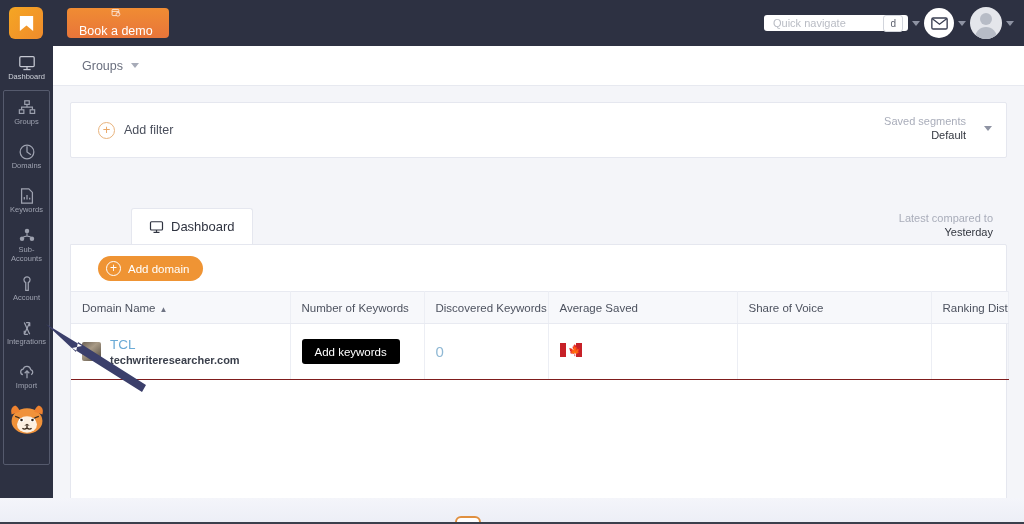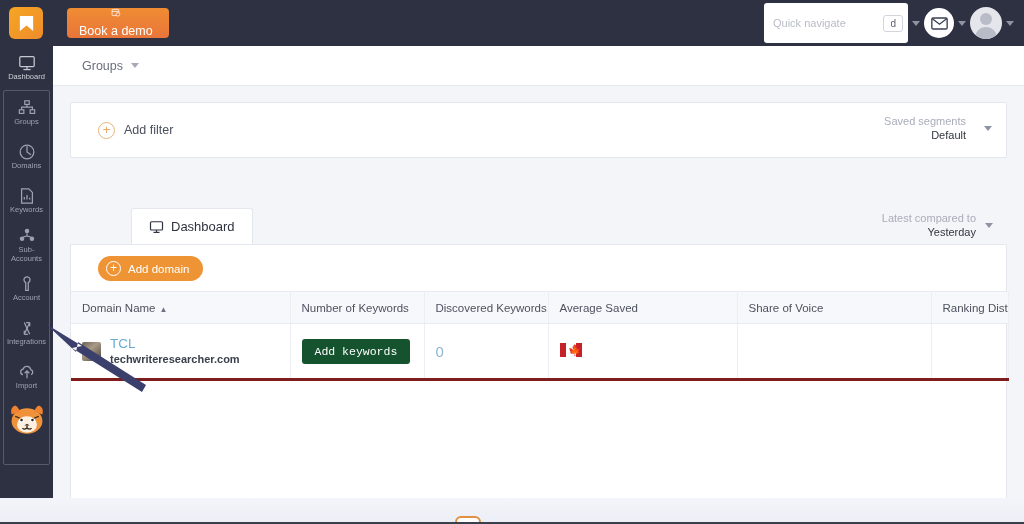--- a/index.html
+++ b/index.html
@@ -28,21 +28,21 @@
     background: linear-gradient(180deg,#f08c33,#e8753a);
     color: #fff; font-size: 12.5px; display: flex; align-items: center; gap: 7px;
     font-family: "Liberation Sans", sans-serif;
     flex-direction: column;
   }
   .topbar-right {
     position: absolute; right: 10px; top: 0; height: 46px;
     display: flex; align-items: center; gap: 4px;
   }
   .quick-nav {
-    width: 144px; height: 40px; background: #fff; border-radius: 3px;
+    width: 144px; height: 16px; background: #fff; border-radius: 3px;
     display: flex; align-items: center; padding: 0 5px 0 9px; gap: 4px;
   }
   .quick-nav input {
     border: none; outline: none; flex: 1; font-size: 11px; color: #555;
     font-family: "Liberation Sans", sans-serif; background: transparent; width: 80px;
   }
   .quick-nav input::placeholder { color: #b9bcc4; }
   .kbd {
     border: 1px solid #d2d5dc; border-radius: 3px; font-size: 10px;
     color: #5d616e; padding: 1px 6px; line-height: 13px; background: #fff;
@@ -114,21 +114,21 @@
   
   .tab-row { position: absolute; top: 162px; left: 17px; width: 937px; height: 36px; }
   .tab {
     position: absolute; left: 61px; bottom: 0; height: 36px; padding: 0 17px;
     background: #fff; border: 1px solid #e5e7ef; border-bottom: none;
     border-radius: 3px 3px 0 0; display: flex; align-items: center; gap: 7px;
     font-size: 13px; color: #2f3340; cursor: pointer;
   }
   .latest-cmp {
     position: absolute; right: 14px; top: 3px; display: flex; align-items: center; gap: 9px;
-    text-align: right; cursor: pointer;
+    text-align: right; cursor: pointer; flex-direction: column;
   }
 
   
   .panel {
     position: absolute; top: 198px; left: 17px; width: 937px; height: 295px;
     background: #fff; border: 1px solid #e5e7ef; border-radius: 0 2px 2px 2px;
   }
   .add-domain {
     position: absolute; top: 11px; left: 27px; height: 25px; padding: 0 14px 0 8px;
     background: #ef9434; border: none; border-radius: 13px; cursor: pointer;
@@ -141,35 +141,35 @@
   }
 
   table.grid { position: absolute; top: 46px; left: 0; width: 937px; border-collapse: collapse; table-layout: fixed; }
   table.grid th {
     height: 32px; background: #f7f8fb; border-top: 1px solid #e8eaf1;
     border-bottom: 1px solid #e8eaf1; border-right: 1px solid #eceef4;
     font-size: 11.5px; color: #4d525f; font-weight: normal; text-align: left;
     padding-left: 11px; white-space: nowrap; overflow: hidden;
   }
   table.grid td {
-    height: 56px; border-bottom: 3px solid #7f1d1d; border-right: 1px solid #eceef4;
+    height: 56px; border-bottom: 1px solid #7f1d1d; border-right: 1px solid #eceef4;
     padding-left: 11px; vertical-align: middle; font-size: 12px; color: #3a3f4b;
   }
   .sort-asc { color: #6f7484; font-size: 8px; margin-left: 4px; }
   .dom-cell { display: flex; align-items: center; gap: 9px; }
   .favicon {
     width: 19px; height: 19px; border-radius: 2px; flex-shrink: 0;
     background: linear-gradient(140deg,#6b6055 0%,#a89a86 40%,#4e463c 100%);
   }
   .dom-name { font-size: 13.5px; color: #6aaad6; line-height: 16px; cursor: pointer; }
   .dom-url { font-size: 11px; color: #3e4插; color:#3b404c; font-weight: bold; line-height: 14px; }
   .add-kw {
-    background: #14532d; border: none; border-radius: 3px; color: #fff;
+    background: #000000; border: none; border-radius: 3px; color: #fff;
     font-size: 11.5px; height: 25px; padding: 0 13px; cursor: pointer;
-    font-family: Liberation Mono, monospace;
+    font-family: Liberation Sans, sans-serif;
   }
   .zero { font-size: 15px; color: #8fb8d4; }
   .flag { width: 22px; height: 14px; position: relative; display:inline-block; background:#fff; }
   .flag .bar { position:absolute; top:0; width:6px; height:14px; background:#c72128; }
   .flag .bl { left:0; } .flag .br { right:0; }
   .flag .leaf { position:absolute; left:9px; top:2px; font-size:11px; color:#c72128; line-height:10px; }
 
   .footer-note {
     position: absolute; bottom: 0; left: 0; width: 937px; height: 32px;
     border-top: 1px solid #eceef4; display: flex; align-items: center;

